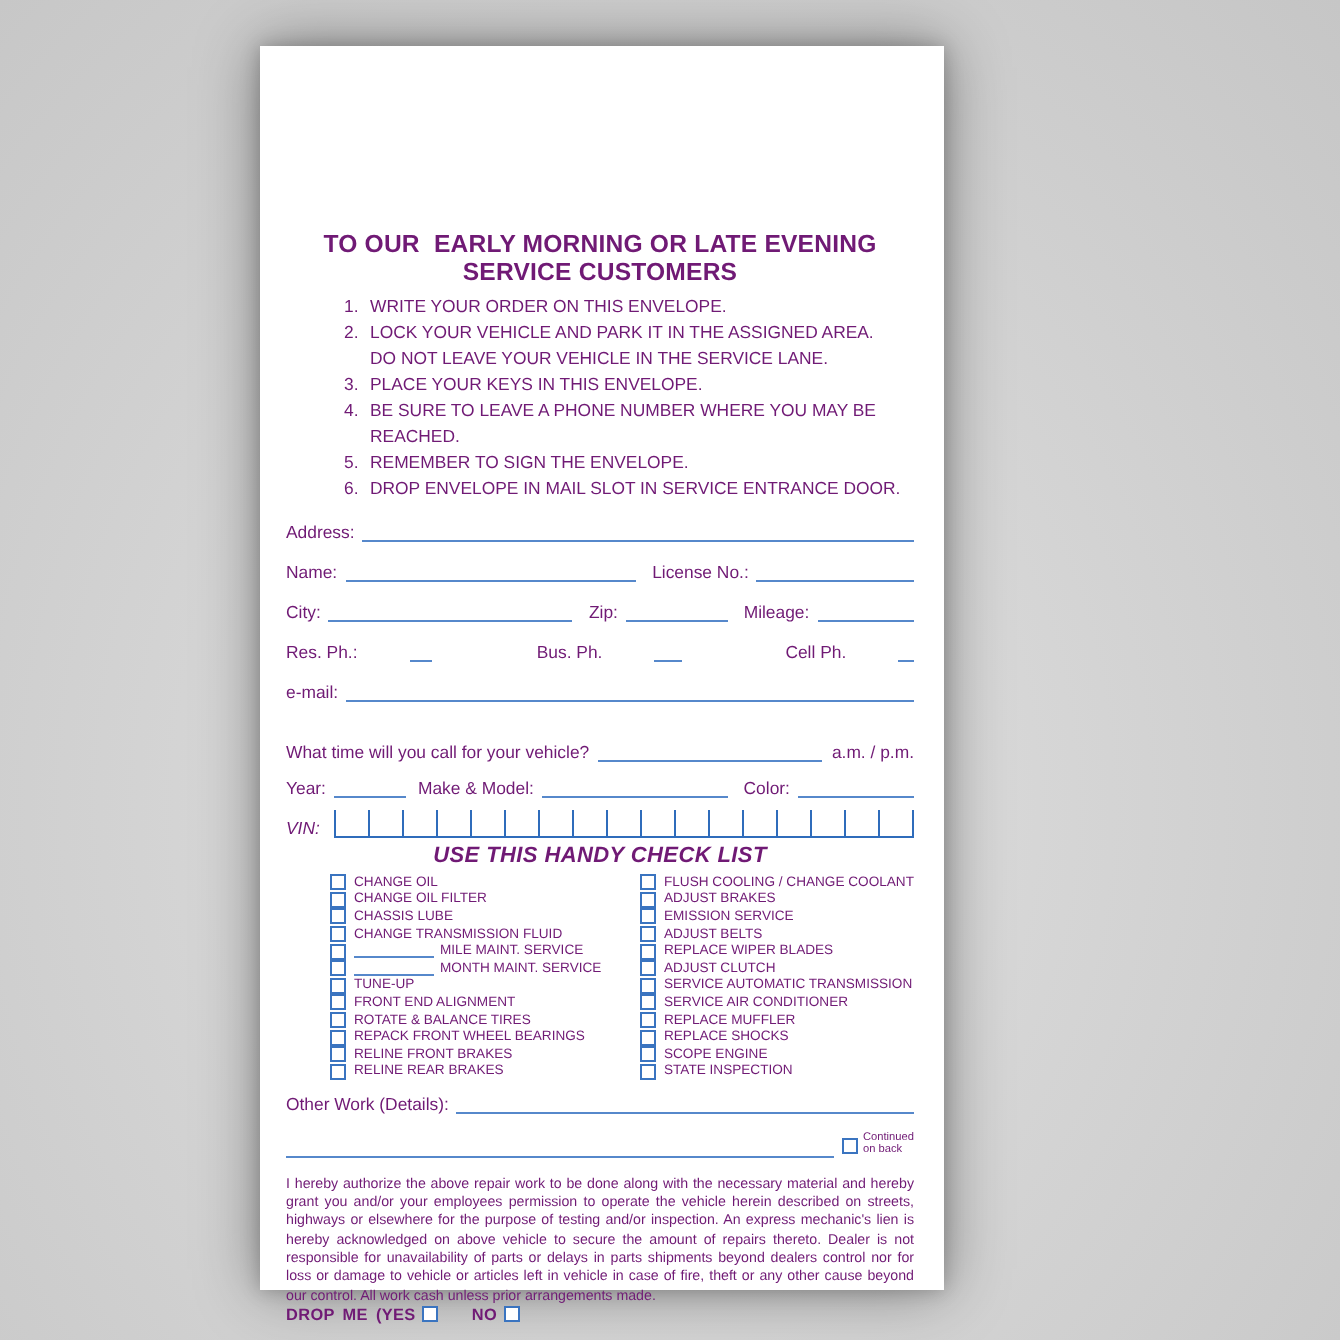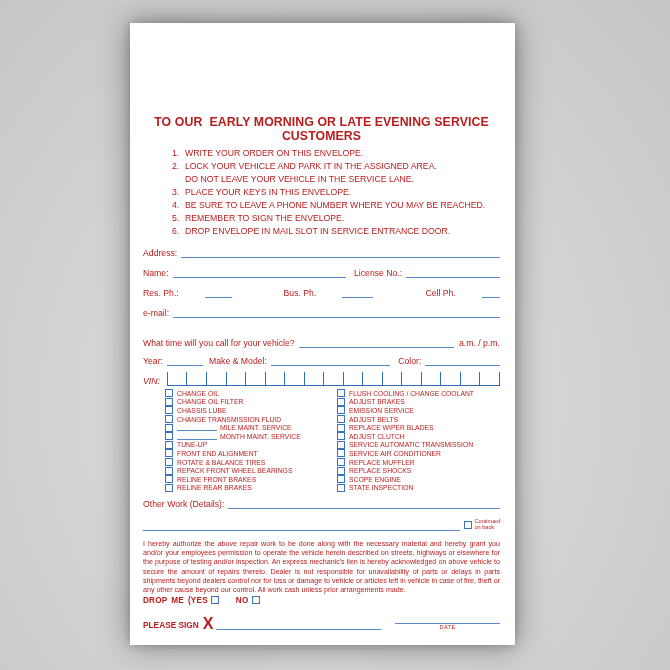--- a/index.html
+++ b/index.html
@@ -2,24 +2,24 @@
 <html><head>
 <meta charset="utf-8">
 <style>
   html,body{margin:0;padding:0;}
   body{
     width:670px;height:670px;overflow:hidden;position:relative;
     font-family:"Liberation Sans","DejaVu Sans",sans-serif;
     background:radial-gradient(ellipse at 48% 60%, #e2e2e2 0%, #d6d6d6 40%, #c6c6c6 100%);
   }
   .page{
-    position:absolute;left:130px;top:23px;width:385px;height:622px;
+    position:absolute;left:130px;top:23px;width:342px;height:622px;
     background:#ffffff;box-sizing:border-box;padding:0 15px 0 13px;
     box-shadow:0 0 30px rgba(0,0,0,0.40), 0 0 9px rgba(0,0,0,0.22);
-    color:#b91c1c;
+    color:#701a75;
   }
   .title{
     margin-top:92px;text-align:center;font-weight:bold;font-size:12.3px;
     letter-spacing:0.1px;white-space:pre-wrap;
   }
   .inst-list{margin-top:4px;margin-left:29px;}
   .inst{display:flex;font-size:8.7px;line-height:13px;}
   .inst-num{width:13px;flex:none;text-align:left;}
   
   .row{display:flex;align-items:flex-end;font-size:8.7px;white-space:nowrap;}
@@ -100,20 +100,30 @@
   </div>
 
   <div class="row" style="margin-top:9px;">
     <span class="lbl">Name:</span>
     <span class="line" style="flex:1.85;"></span>
     <span class="gap"></span>
     <span class="lbl">License No.:</span>
     <span class="line" style="flex:1;"></span>
   </div>
 
+  <div class="row" style="margin-top:9px;">
+    <span class="lbl">City:</span>
+    <span class="line" style="flex:2.4;"></span>
+    <span class="gap"></span>
+    <span class="lbl">Zip:</span>
+    <span class="line" style="flex:1;"></span>
+    <span class="gap"></span>
+    <span class="lbl">Mileage:</span>
+    <span class="line" style="flex:0.95;"></span>
+  </div>
 
   <div class="row" style="margin-top:9px;gap:22px;">
     <span class="lbl">Res. Ph.:</span>
     <span class="line" style="flex:1.25;"></span>
     <span class="gap"></span>
     <span class="lbl">Bus. Ph.</span>
     <span class="line" style="flex:1.45;"></span>
     <span class="gap"></span>
     <span class="lbl">Cell Ph.</span>
     <span class="line" style="flex:0.85;"></span>
@@ -157,20 +167,21 @@
         <span class="vin-cell"></span>
         <span class="vin-cell"></span>
         <span class="vin-cell"></span>
         <span class="vin-cell"></span>
         <span class="vin-cell"></span>
         <span class="vin-cell"></span>
         <span class="vin-cell"></span>
     </div>
   </div>
 
+  <div class="cl-title">USE THIS HANDY CHECK LIST</div>
 
   <div class="cl-wrap">
     <div class="cl-col left">
       <div class="cl-item">
           <span class="cb"></span>
           <span>CHANGE OIL</span>
         </div>
       <div class="cl-item">
           <span class="cb"></span>
           <span>CHANGE OIL FILTER</span>

